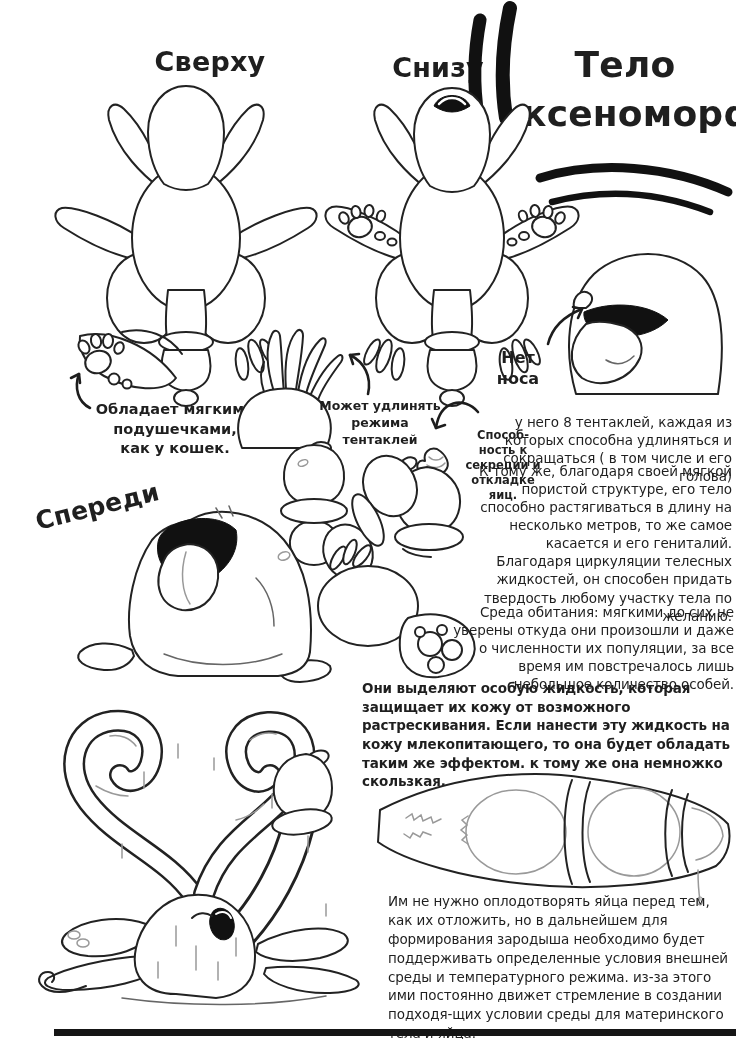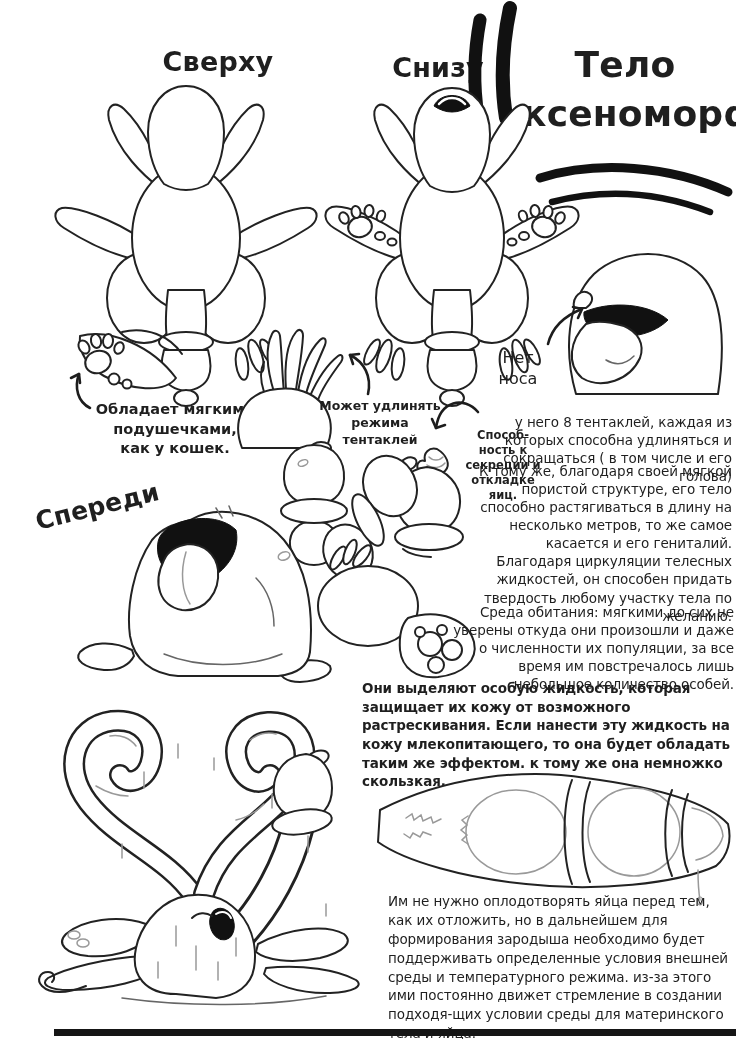--- a/index.html
+++ b/index.html
@@ -15,21 +15,21 @@
   svg .s{stroke:#222;stroke-width:2;fill:#fff;stroke-linejoin:round;stroke-linecap:round;}
   svg .ln{stroke:#222;stroke-width:2;fill:none;stroke-linejoin:round;stroke-linecap:round;}
   svg .dk{fill:#111;stroke:#111;stroke-width:1;}
   svg .lt{stroke:#999;stroke-width:1.5;fill:none;stroke-linecap:round;}
   svg .md{stroke:#666;stroke-width:1.5;fill:none;stroke-linecap:round;}
   svg .arrow{stroke:#1d1d1d;stroke-width:2.6;fill:none;stroke-linecap:round;stroke-linejoin:round;}
 </style>
 </head>
 <body>
 
-<div class="abs lbl ctr" style="left:153px;top:46px;width:130px;font-size:27px;">Сверху</div>
+<div class="abs lbl ctr" style="left:145px;top:46px;width:130px;font-size:27px;">Сверху</div>
 
 <div class="abs lbl ctr" style="left:383px;top:52px;width:110px;font-size:27px;">Снизу</div>
 
 <svg class="abs" style="left:458px;top:4px;" width="70" height="118" viewBox="0 0 70 118">
   <path d="M22,16 C16,48 15,80 20,112" stroke="#111" stroke-width="13" fill="none" stroke-linecap="round"></path>
   <path d="M52,4 C44,42 42,76 48,114" stroke="#111" stroke-width="14" fill="none" stroke-linecap="round"></path>
 </svg>
 
 <div class="abs lbl ctr pre" style="left:522px;top:30px;width:206px;font-size:36px;line-height:1.35;margin-top:11px;">Тело
 ксеноморфа</div>
@@ -102,21 +102,21 @@
   <path class="s" d="M28,66 C26,54 36,46 44,52 C48,56 46,62 40,66 Z"></path>
   <path class="dk" d="M38,70 C66,58 104,62 122,78 C104,96 72,98 52,90 C42,86 37,78 38,70 Z"></path>
   <path class="s" d="M40,82 C24,98 20,122 36,136 C56,148 84,138 94,116 C99,102 92,90 78,84 C65,80 50,78 40,82 Z"></path>
   <path class="md" d="M60,118 C70,124 80,122 88,114"></path>
 </svg>
 
 <svg class="abs" style="left:540px;top:300px;" width="50" height="46" viewBox="0 0 50 46">
   <path class="arrow" d="M8,44 C12,28 24,16 42,9"></path>
   <path class="arrow" d="M42,9 l-9,-2 M42,9 l-4,9"></path>
 </svg>
-<div class="abs ctr pre" style="left:486px;top:348px;width:64px;font-size:16px;line-height:1.3;font-weight:normal;">Нет
+<div class="abs ctr pre" style="left:486px;top:348px;width:64px;font-size:16px;line-height:1.3;font-weight:bold;">Нет
 носа</div>
 
 <svg class="abs" style="left:68px;top:326px;" width="118" height="98" viewBox="0 0 118 98">
   <path class="ln" d="M54,6 C78,0 102,10 114,28"></path>
   <path class="s" d="M12,10 C42,2 84,20 108,52 C96,68 62,64 36,50 C20,41 10,26 12,10 Z"></path>
   <ellipse class="s" cx="30" cy="36" rx="13" ry="11" transform="rotate(-20 30 36)"></ellipse>
   <ellipse class="s" cx="16" cy="21" rx="5" ry="7" transform="rotate(-30 16 21)"></ellipse>
   <ellipse class="s" cx="28" cy="15" rx="5" ry="7" transform="rotate(-12 28 15)"></ellipse>
   <ellipse class="s" cx="40" cy="15" rx="5" ry="7" transform="rotate(6 40 15)"></ellipse>
   <ellipse class="s" cx="51" cy="22" rx="4.5" ry="6" transform="rotate(24 51 22)"></ellipse>

